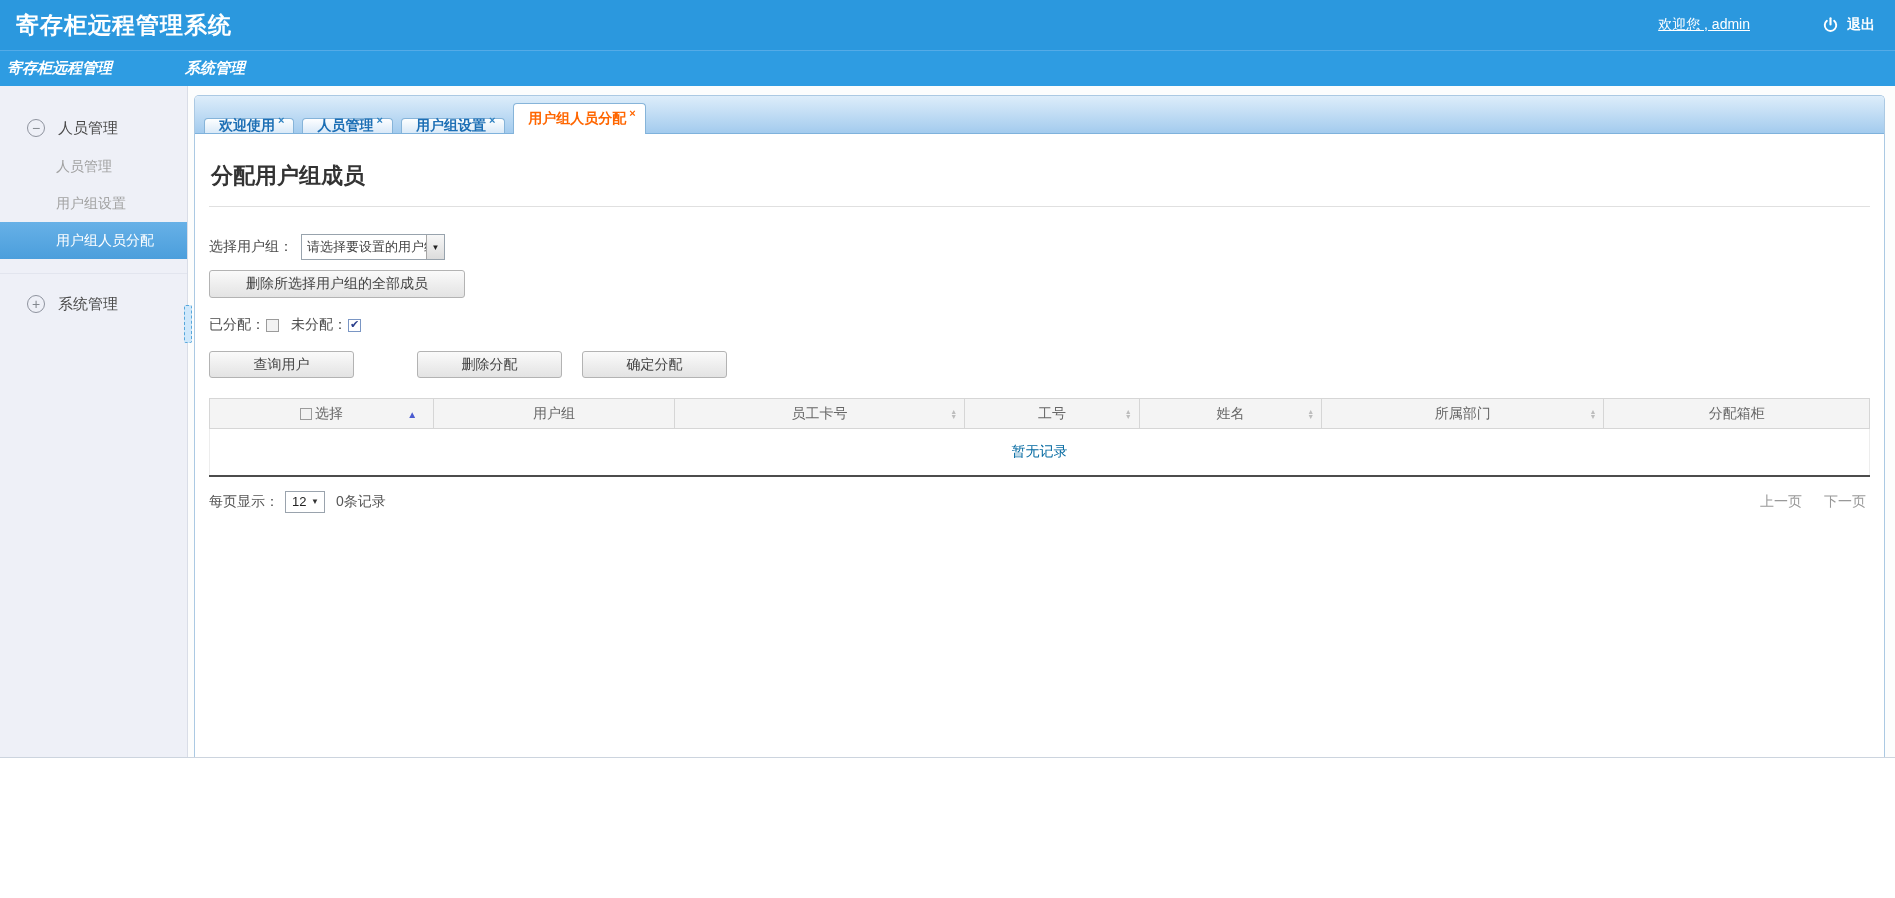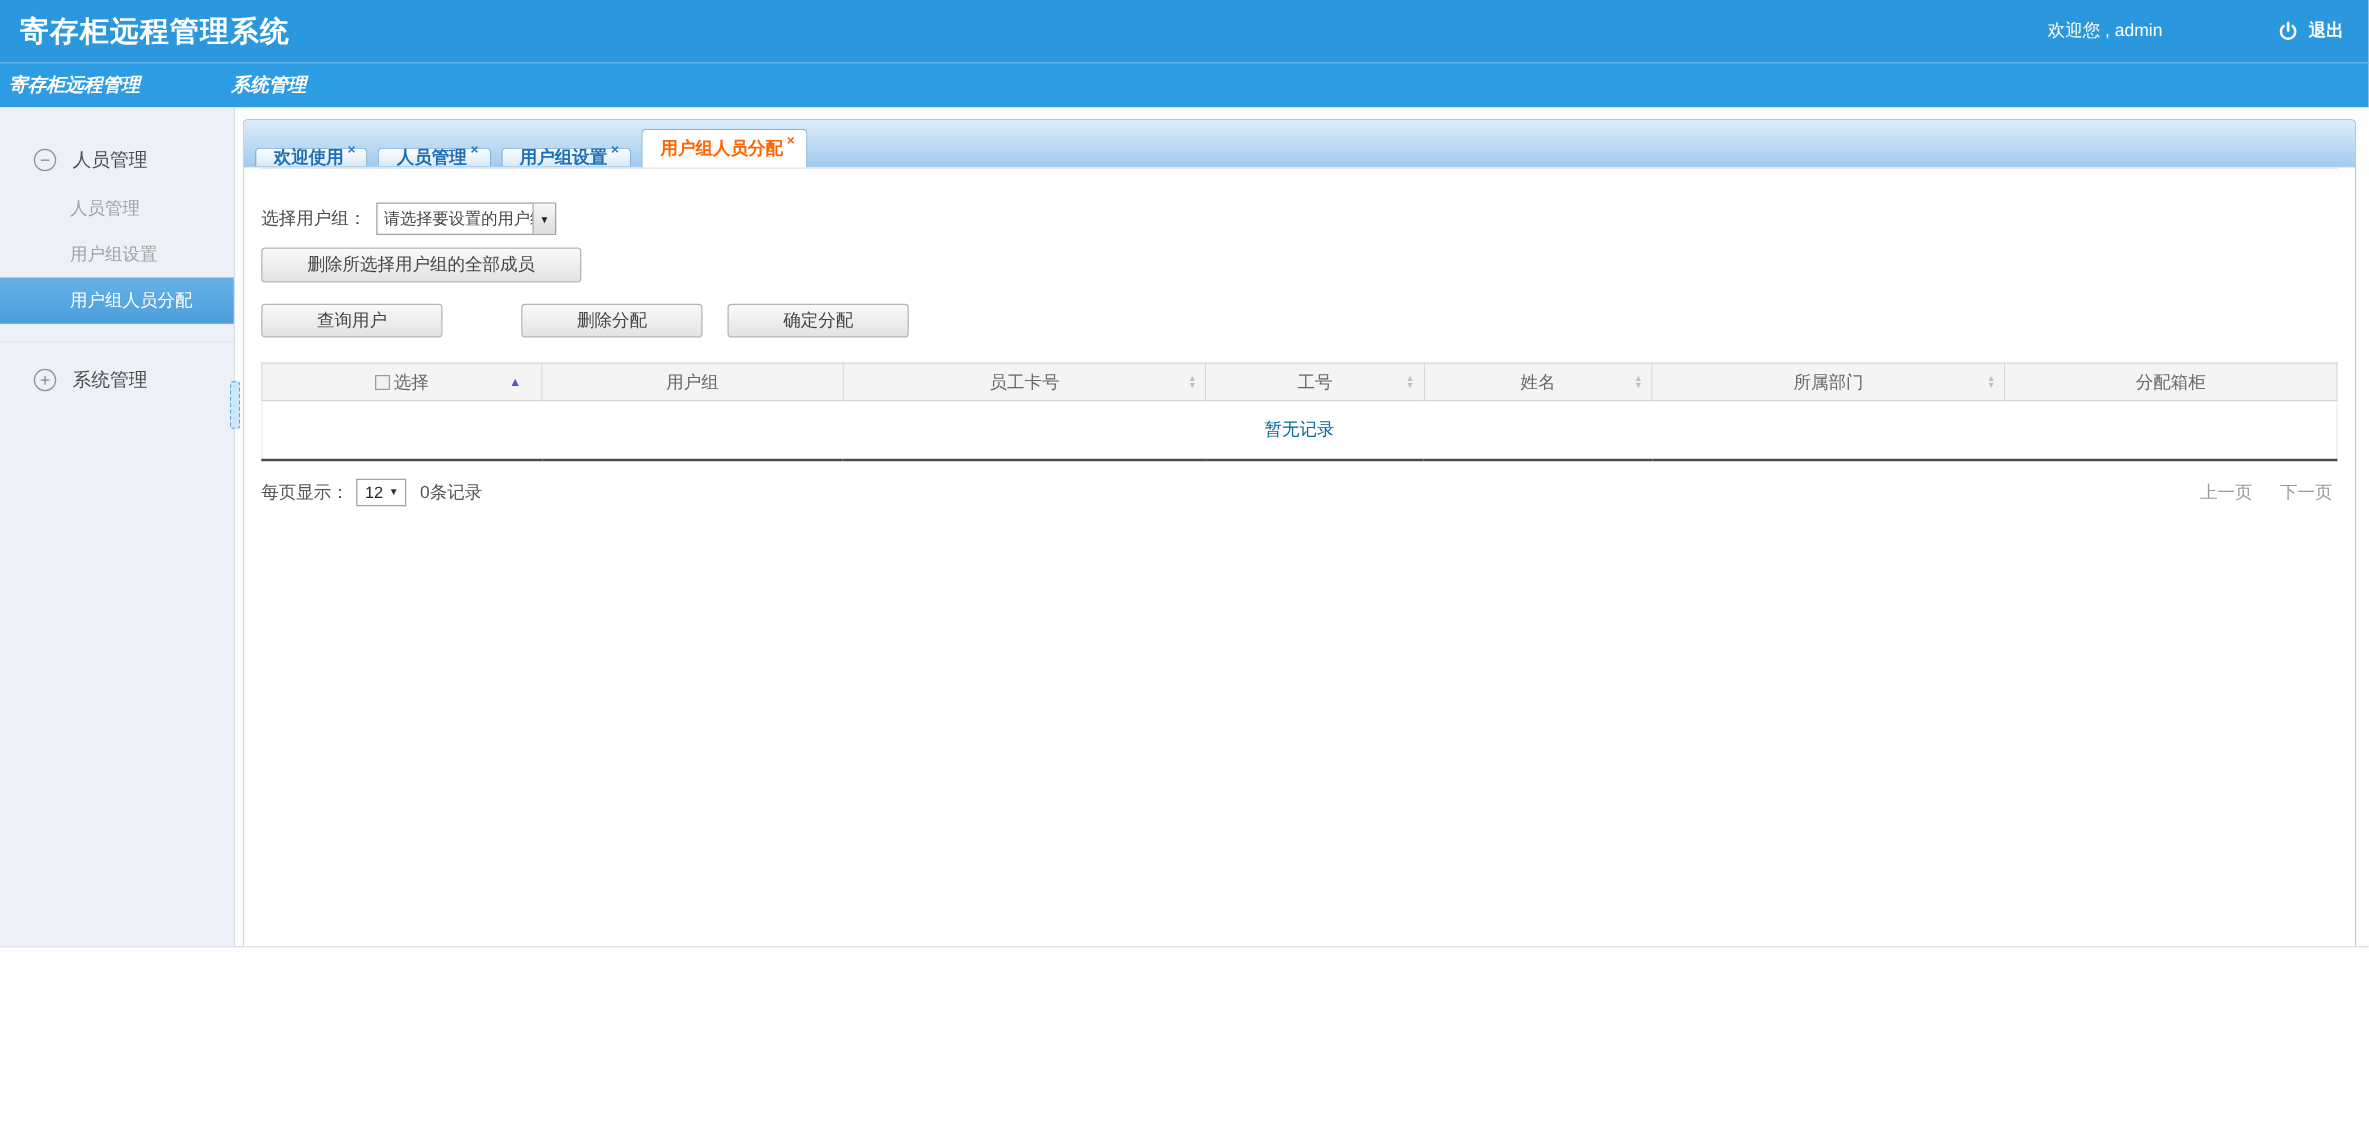--- a/index.html
+++ b/index.html
@@ -2,21 +2,21 @@
 <html><head>
 <meta charset="utf-8">
 <style>
   * { margin:0; padding:0; box-sizing:border-box; }
   body { font-family:"Liberation Sans","DejaVu Sans",sans-serif; background:#ffffff; width:1895px; }
 
   
   .header { height:50px; background:#2b98de; display:flex; align-items:center; padding:0 20px 0 16px; }
   .app-title { color:#fff; font-size:23px; font-weight:bold; letter-spacing:1px; }
   .header-right { margin-left:auto; display:flex; align-items:center; color:#fff; font-size:14px; }
-  .welcome { margin-right:92px; }
+  .welcome { margin-right:72px;text-decoration:underline; }
   .logout { display:flex; align-items:center; gap:8px; font-weight:bold; cursor:pointer; }
   .power-icon { width:17px; height:17px; display:block; }
 
   
   .navbar { height:36px; background:#2e9ce2; border-top:1px solid #54abe7; display:flex; align-items:center; color:#fff; font-size:15px; font-weight:bold; }
   .nav-item { cursor:pointer;font-style:italic; }
   .nav-item.first { padding-left:7px; width:185px; }
 
   
   .main { display:flex; position:relative; height:672px; border-bottom:1px solid #ccd4de; background:#fcfdfd; }
@@ -136,32 +136,41 @@
           <span>用户组设置</span>
           <span class="tab-close">×</span>
         </div>
         <div class="tab active">
           <span>用户组人员分配</span>
           <span class="tab-close">×</span>
         </div>
       </div>
 
       <div class="panel-body">
+        <div class="page-title">分配用户组成员</div>
         <hr class="title-divider">
 
         <div class="select-row">
           <span>选择用户组：</span>
           <div class="fake-select">
             <span class="val">请选择要设置的用户组</span>
             <span class="arrow-btn">▼</span>
           </div>
         </div>
 
         <div class="btn big-btn">删除所选择用户组的全部成员</div>
 
+        <div class="check-row">
+          <span>已分配：</span>
+          <span class="checkbox"></span>
+          <span>未分配：</span>
+          <span class="checkbox checked">
+              <span class="check-glyph">✔</span>
+            </span>
+        </div>
 
         <div class="action-row">
           <div class="btn action-btn b1">查询用户</div>
           <div class="btn action-btn b2">删除分配</div>
           <div class="btn action-btn">确定分配</div>
         </div>
 
         <table class="grid">
           <colgroup>
             <col style="width:13.5%">

